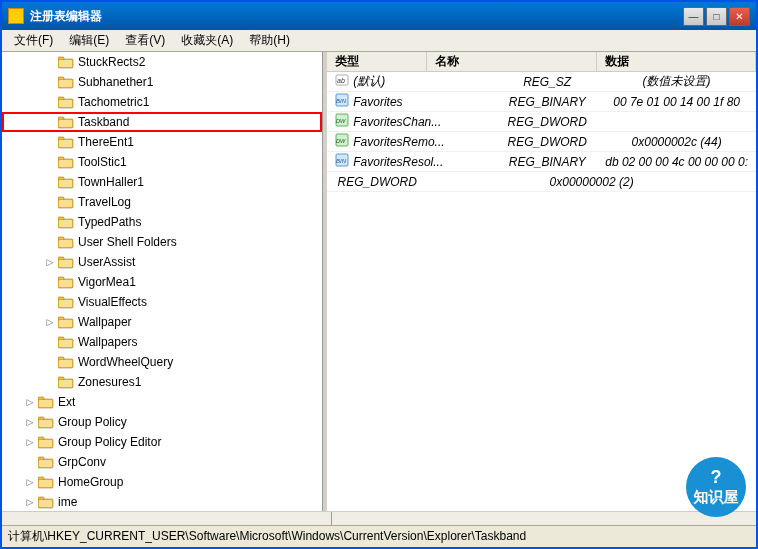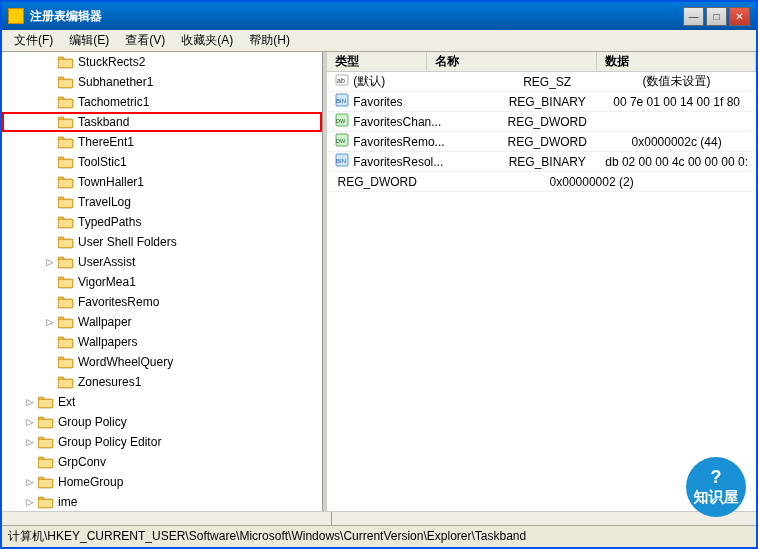--- a/index.html
+++ b/index.html
@@ -196,20 +196,21 @@
       border-bottom: 1px solid #f0f0f0;
       cursor: pointer;
       font-size: 12px;
     }
 
     .val-cell {
       padding: 12px 8px;
       overflow: hidden;
       text-overflow: ellipsis;
       white-space: nowrap;
+      font-style: italic;
     }
 
     .val-cell-name { width: 170px; display: flex; align-items: center; gap: 4px; }
     .val-cell-type { width: 100px; }
     .val-cell-data { flex: 1; }
 
     
     ::-webkit-scrollbar { width: 14px; }
     ::-webkit-scrollbar-track { background: #f0ede5; }
     ::-webkit-scrollbar-thumb { background: #c0bdb5; border: 1px solid #999; }
@@ -422,21 +423,21 @@
             <span class="item-label">VigorMea1</span>
           </div>
           <div class="tree-item">
             <span style="display: inline-block; width: 40px; flex-shrink: 0;"></span>
             <span class="expand-btn" style="width: 16px; height: 20px; display: flex; align-items: center; justify-content: center; flex-shrink: 0;"></span>
             <span class="folder-icon"><svg viewBox="0 0 16 14" xmlns="http://www.w3.org/2000/svg">
   <rect x="0" y="4" width="15" height="9" rx="1" fill="#f0c040" stroke="#996600" stroke-width="0.5"></rect>
   <rect x="0" y="2" width="6" height="3" rx="1" fill="#f0c040" stroke="#996600" stroke-width="0.5"></rect>
   <rect x="1" y="5" width="13" height="7" rx="1" fill="#f8e090"></rect>
 </svg></span>
-            <span class="item-label">FavoritesRemo</span>
+            <span class="item-label">VisualEffects</span>
           </div>
           <div class="tree-item">
             <span style="display: inline-block; width: 40px; flex-shrink: 0;"></span>
             <span class="expand-btn" style="width: 16px; height: 20px; display: flex; align-items: center; justify-content: center; flex-shrink: 0; color: rgb(102, 102, 102); font-size: 9px;">▷</span>
             <span class="folder-icon"><svg viewBox="0 0 16 14" xmlns="http://www.w3.org/2000/svg">
   <rect x="0" y="4" width="15" height="9" rx="1" fill="#f0c040" stroke="#996600" stroke-width="0.5"></rect>
   <rect x="0" y="2" width="6" height="3" rx="1" fill="#f0c040" stroke="#996600" stroke-width="0.5"></rect>
   <rect x="1" y="5" width="13" height="7" rx="1" fill="#f8e090"></rect>
 </svg></span>
             <span class="item-label">Wallpaper</span>

